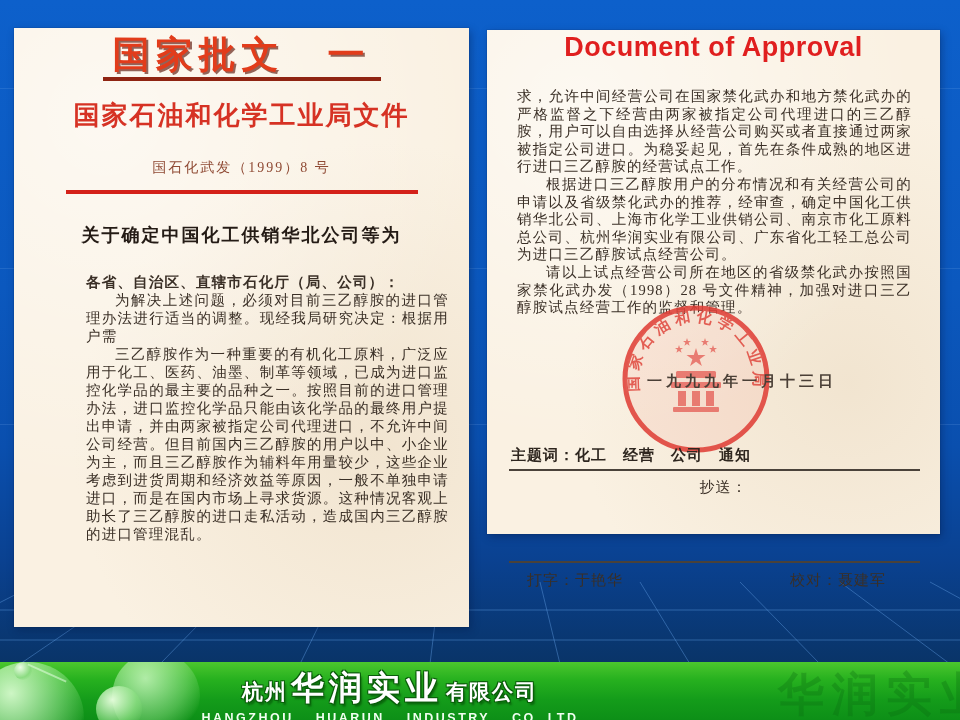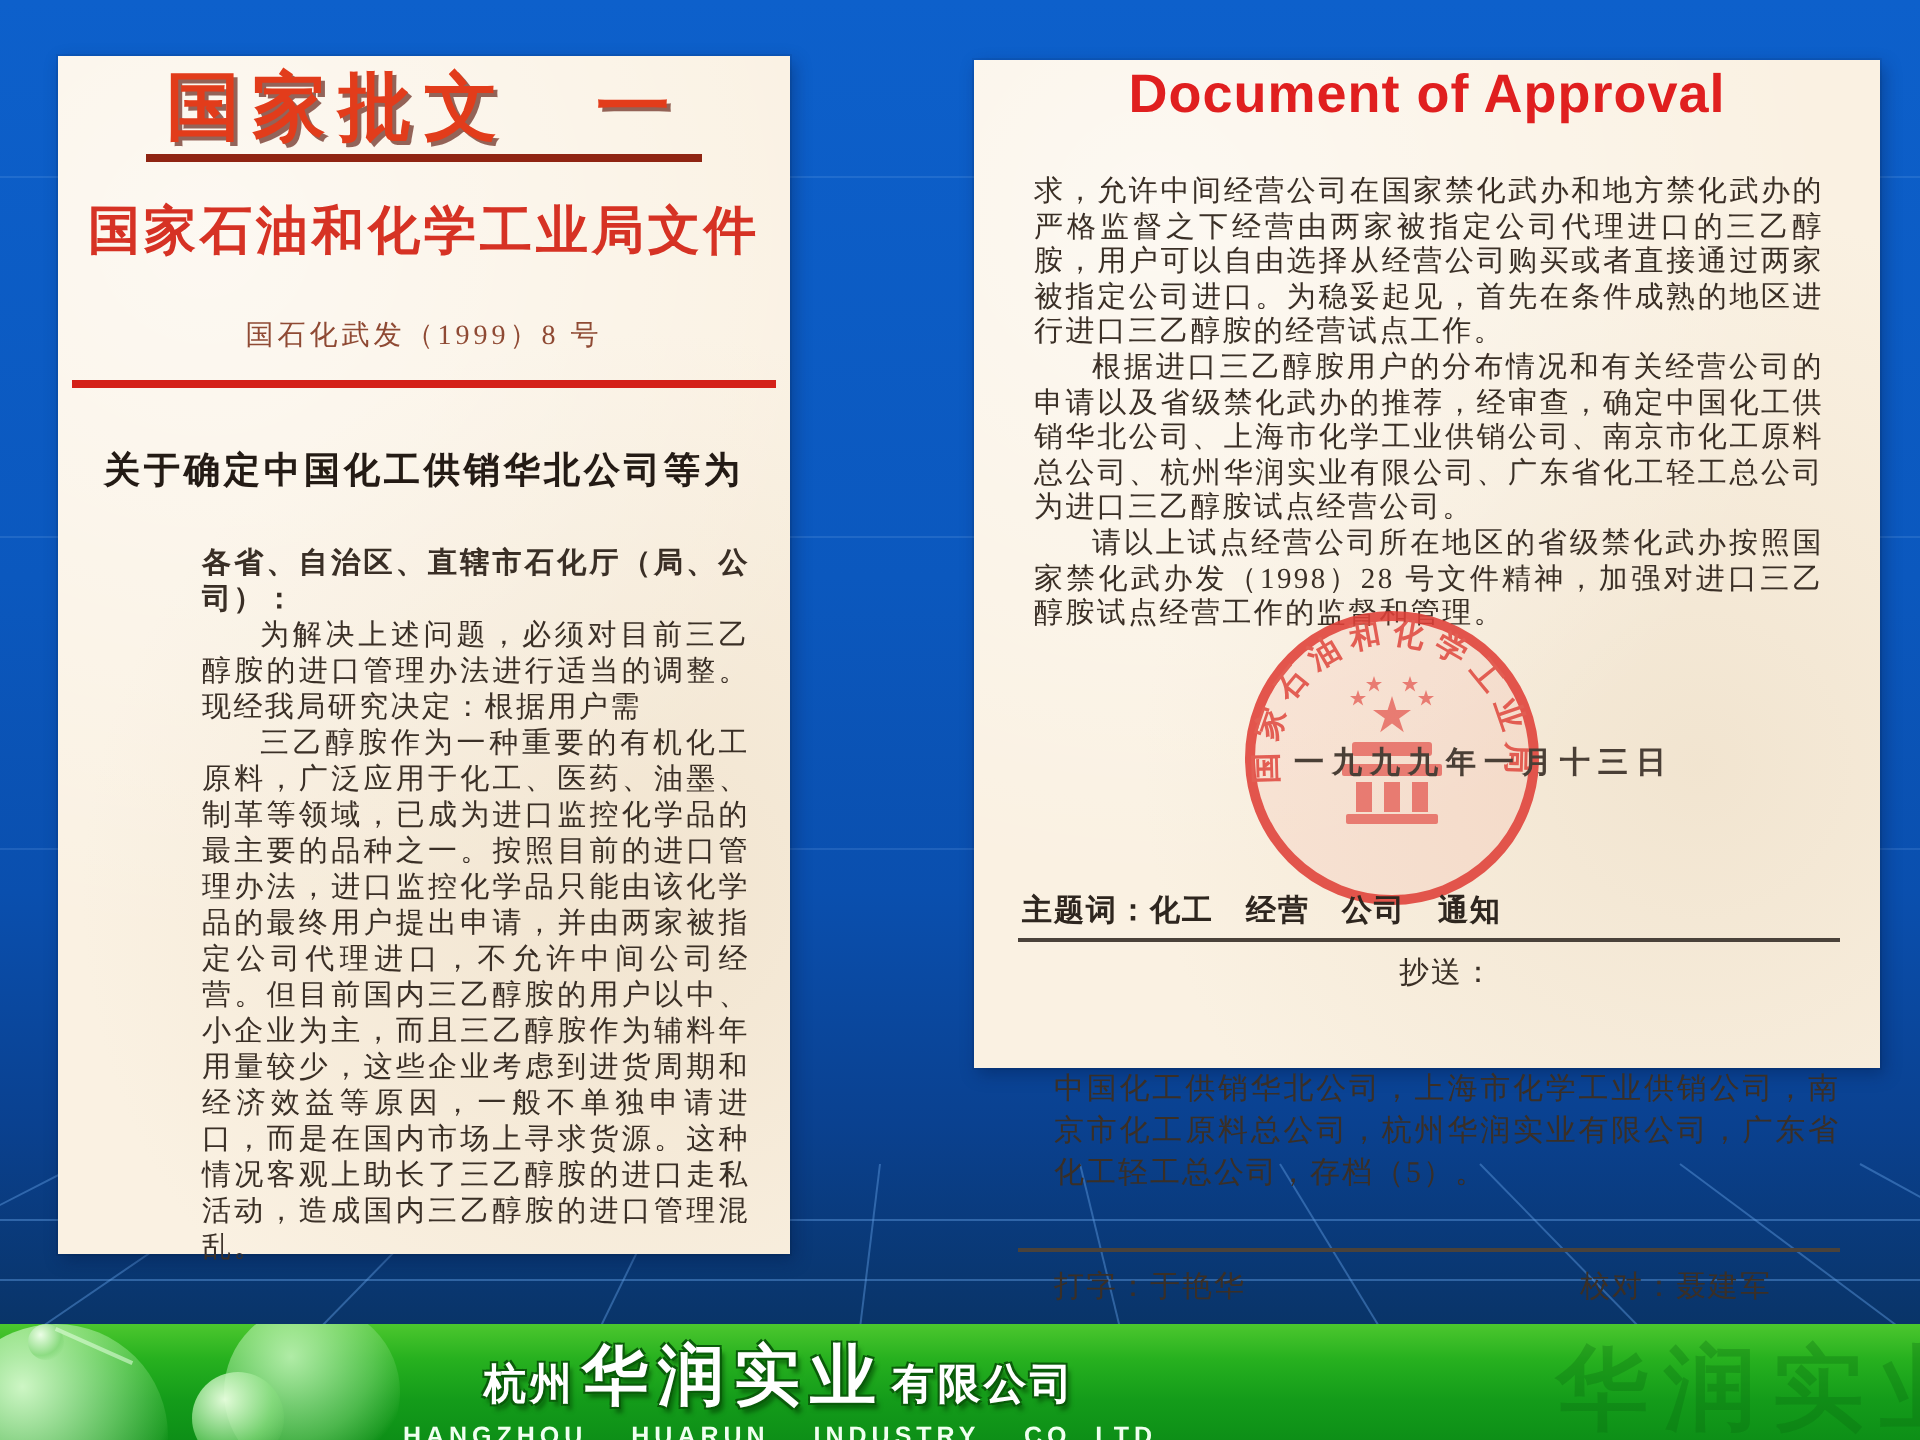--- a/index.html
+++ b/index.html
@@ -11,21 +11,21 @@
   .bg-line{position:absolute;left:0;width:960px;height:1px;background:rgba(130,180,240,.18);}
   .grid-overlay{position:absolute;left:0;top:552px;width:960px;height:112px;}
   
   .paper{
     position:absolute;background:#faf1e2;
     background-image:radial-gradient(circle at 20% 15%,rgba(255,255,255,.55),transparent 60%),
                      radial-gradient(circle at 80% 70%,rgba(233,216,190,.5),transparent 55%);
     box-shadow:0 0 0 1px rgba(0,0,0,.06),2px 3px 8px rgba(0,20,60,.35);
     color:#3a2f26;
   }
-  .paper-left{left:29px;top:28px;width:366px;height:599px;}
+  .paper-left{left:14px;top:28px;width:455px;height:599px;}
   .paper-right{left:487px;top:30px;width:453px;height:504px;}
   
   .big-heading{
     margin:6px auto 0;width:fit-content;text-align:center;
     font-family:"Liberation Serif",serif;font-weight:bold;font-size:37px;line-height:42px;
     color:#e23c1b;letter-spacing:6px;padding:0 10px 1px;
     border-bottom:4px solid #8f2412;
     text-shadow:2px 2px 0 rgba(90,20,8,.65);
   }
   .org-header{
@@ -149,21 +149,20 @@
   </svg>
   <div class="seal-date">一九九九年一月十三日</div>
 
   <div class="doc-footer">
     <div class="subject-row">
       <span>主题词：</span>
       <span>化工　经营　公司　通知</span>
     </div>
     <div class="cc-row">
       <span class="cc-label">抄送：</span>
-      <span class="cc-value">中国化工供销华北公司，上海市化学工业供销公司，南京市化工原料总公司，杭州华润实业有限公司，广东省化工轻工总公司，存档（5）。</span>
     </div>
     <div class="sign-row">
       <span><span>打字：</span><span>于艳华</span></span>
       <span><span>校对：</span><span>聂建军</span></span>
     </div>
   </div>
 </div>
 
 <div class="banner">
   <div class="bubble b1"></div>

